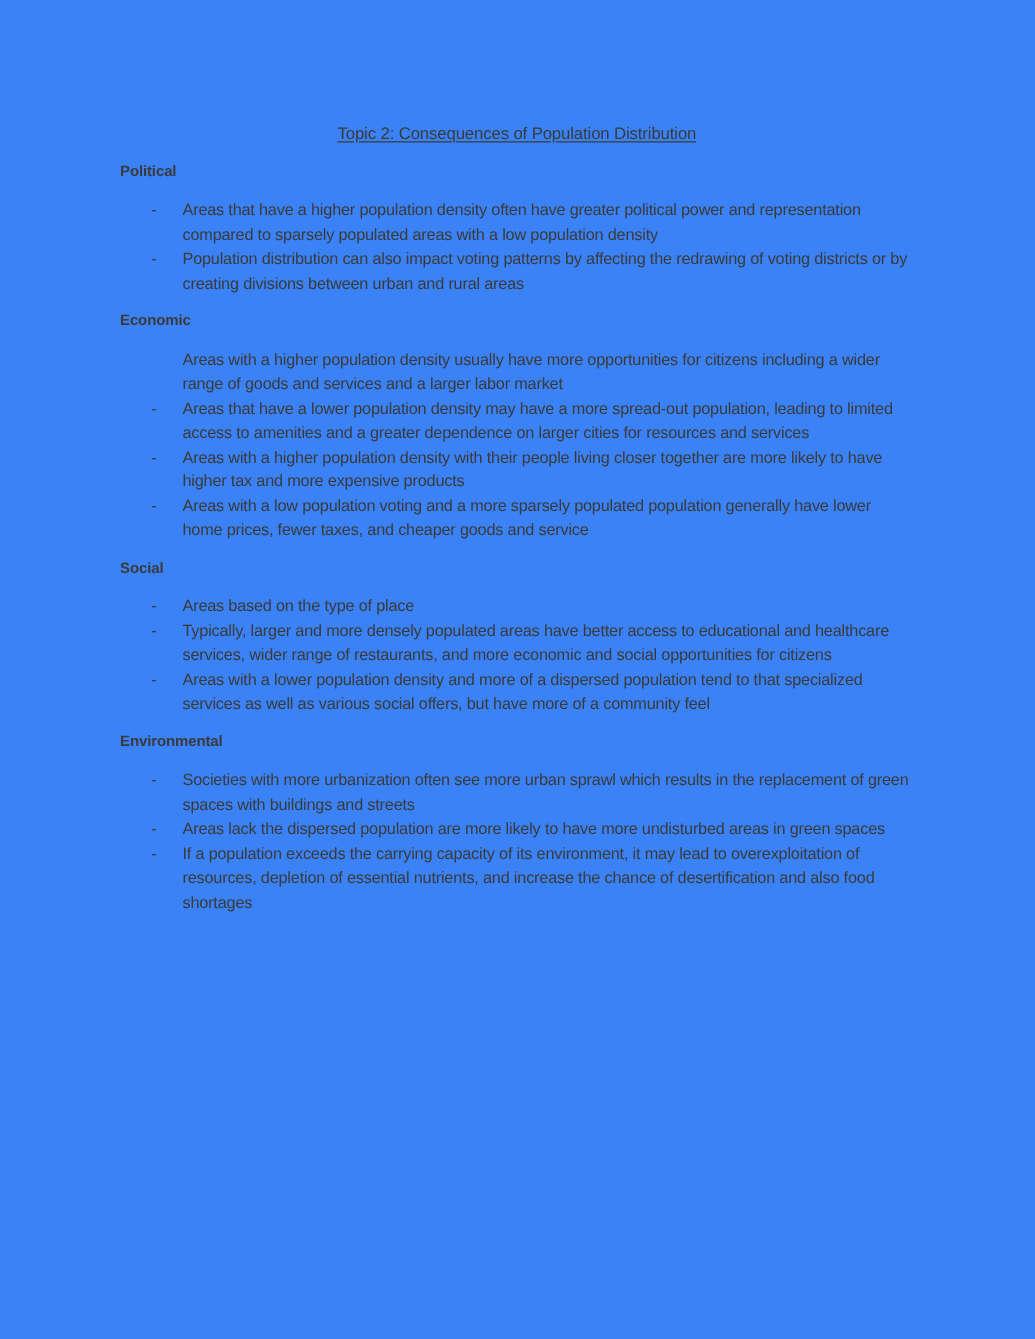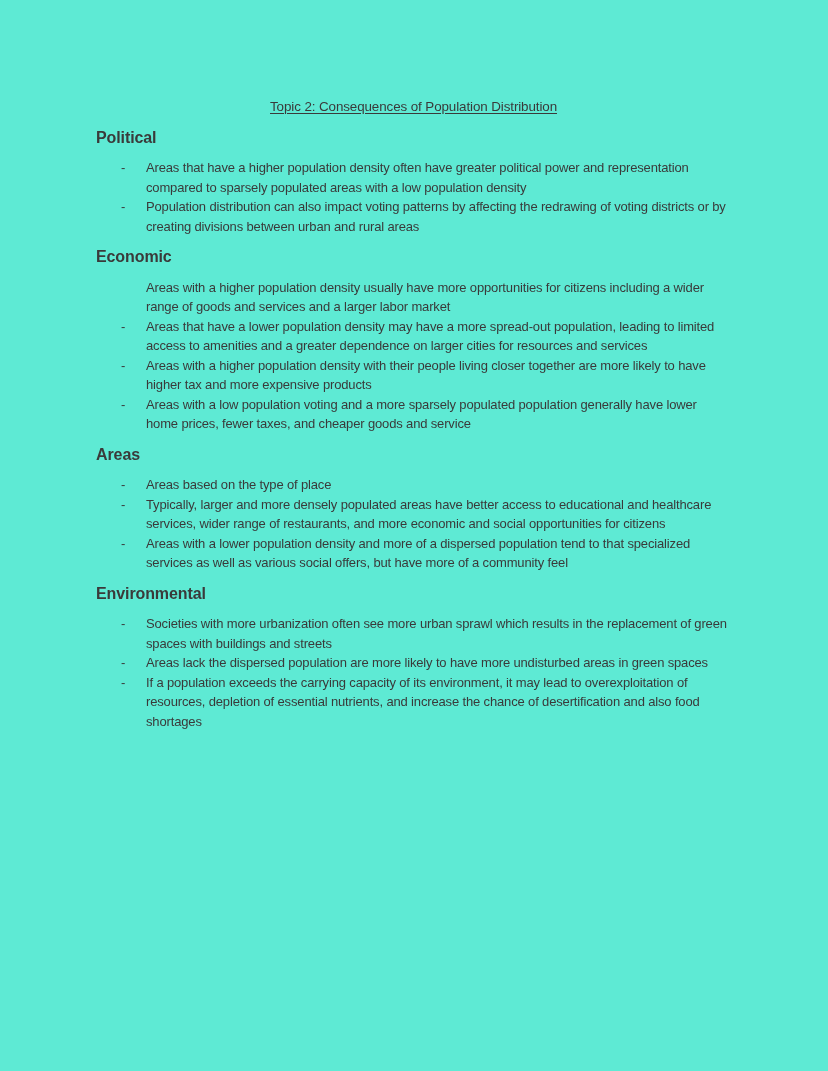--- a/index.html
+++ b/index.html
@@ -11,35 +11,35 @@
   body {
     width: 828px;
     height: 1071px;
     font-family: "Liberation Sans", sans-serif;
     color: #3a3a3a;
     overflow: hidden;
   }
   .page {
     width: 828px;
     height: 1071px;
-    background: #5eead4;
+    background: #3b82f6;
     padding: 97px 97px 0 96px;
   }
   .doc-title {
     font-size: 13.4px;
     font-weight: 400;
     line-height: 19.5px;
     text-align: center;
     text-decoration: underline;
     text-underline-offset: 2px;
     letter-spacing: -0.1px;
     margin: 0 0 11px 0;
   }
   .section-heading {
-    font-size: 16px;
+    font-size: 12px;
     font-weight: 700;
     line-height: 19.5px;
     letter-spacing: -0.1px;
     margin: 0 0 11px 0;
   }
   ul.bullet-list {
     list-style: none;
     margin: 0 0 11px 0;
     padding: 0;
   }
@@ -94,21 +94,21 @@
         <span>Areas with a higher population density with their people living closer together are more likely to have higher tax and more expensive products</span>
       </li>
       <li>
         <span class="bullet-marker">-</span>
         <span>Areas with a low population voting and a more sparsely populated population generally have lower home prices, fewer taxes, and cheaper goods and service</span>
       </li>
     </ul>
   </div>
 
   <div>
-    <div class="section-heading">Areas</div>
+    <div class="section-heading">Social</div>
     <ul class="bullet-list">
       <li>
         <span class="bullet-marker">-</span>
         <span>Areas based on the type of place</span>
       </li>
       <li>
         <span class="bullet-marker">-</span>
         <span>Typically, larger and more densely populated areas have better access to educational and healthcare services, wider range of restaurants, and more economic and social opportunities for citizens</span>
       </li>
       <li>

